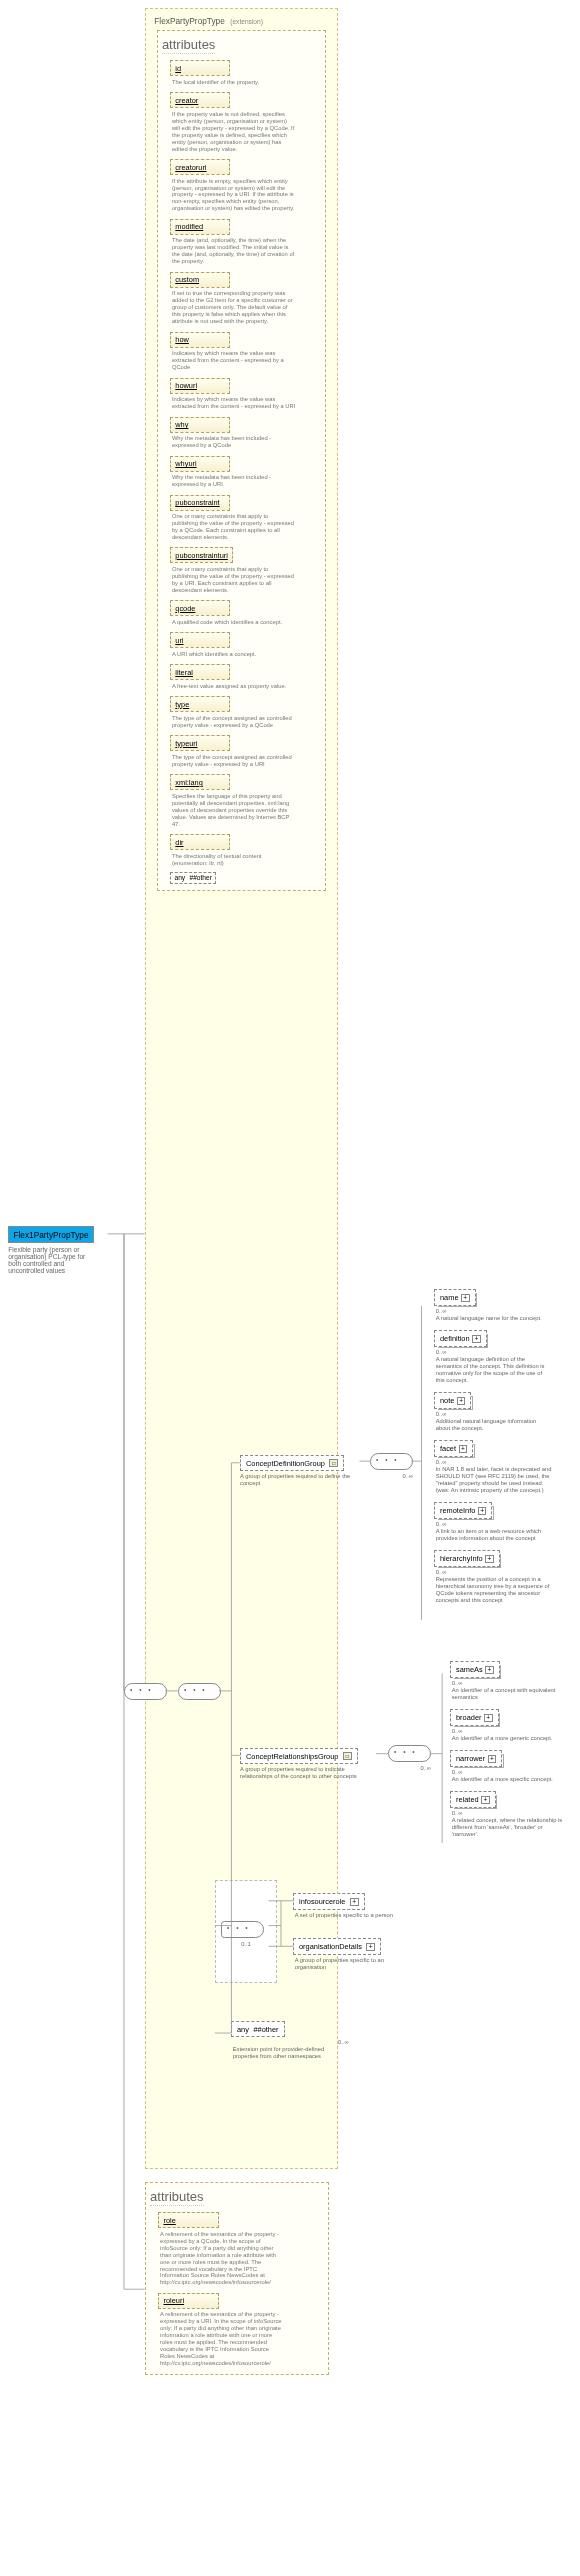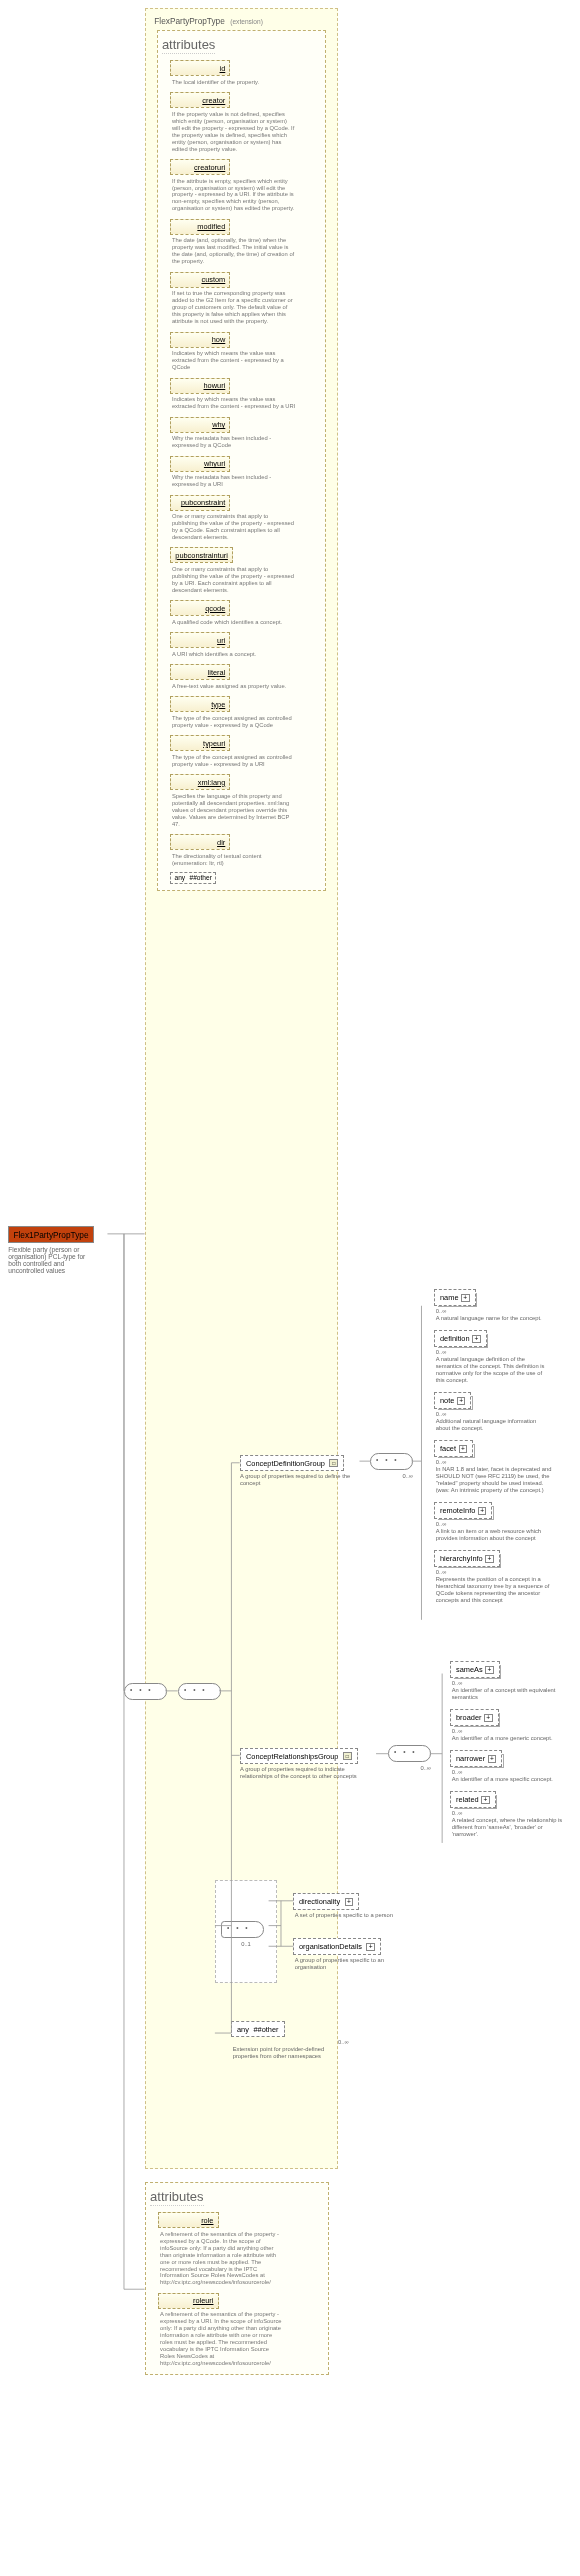--- a/index.html
+++ b/index.html
@@ -11,21 +11,21 @@
     width: 581px;
   }
   .root-label {
     position: absolute;
     left: 8.3px;
     top: 1226px;
     width: 99px;
   }
   .root-box {
     border: 0.8px solid #888;
-    background: #c2410c;
+    background: #0ea5e9;
     padding: 2.5px 4.1px;
     font-size: 8.3px;
     display: inline-block;
   }
   .root-desc {
     font-size: 6.6px;
     color: #666;
     margin-top: 2.5px;
     width: 91px;
   }
@@ -64,21 +64,20 @@
   }
   .attr-box {
     border: 0.8px solid #b0a060;
     background: linear-gradient(#fffff0, #f8f0d0);
     padding: 2.5px 4.1px;
     margin: 3.3px 0 1.7px 8.3px;
     font-size: 7.4px;
     text-decoration: underline;
     display: inline-block;
     min-width: 50px;
-    text-align: right;
   }
   .attr-box.dashed {
     border-style: dashed;
   }
   .attr-desc {
     font-size: 5.8px;
     color: #777;
     margin: 0.8px 0 3.3px 10px;
     max-width: 124px;
     line-height: 1.2;
@@ -284,21 +283,21 @@
     <div style="margin-bottom: 5px;"><div class="leaf-box dashed stacked">related<span class="plus">+</span></div><div class="seq-range" style="text-align: left; margin-left: 1.7px;">0..∞</div><div class="leaf-desc">A related concept, where the relationship is different from 'sameAs', 'broader' or 'narrower'.</div></div>
   </div>
 
 <div class="dashed-choice" style="left:215px; top:1880px; width:50px; height:91px">
   <div class="seq-symbol" style="margin-top:35px; border-radius:3.3px 8.3px 8.3px 3.3px"></div>
   <div class="seq-range" style="text-align:center">0..1</div>
 </div>
 
 <div style="position:absolute; left:293px; top:1893px">
   <div class="leaf-box dashed">
-    <span>directionality</span>
+    <span>infosourcerole</span>
     <span class="plus">+</span>
   </div>
   <div class="leaf-desc">A set of properties specific to a person</div>
 </div>
 
 <div style="position:absolute; left:293px; top:1938px">
   <div class="leaf-box dashed">
     <span>organisationDetails</span>
     <span class="plus">+</span>
   </div>

